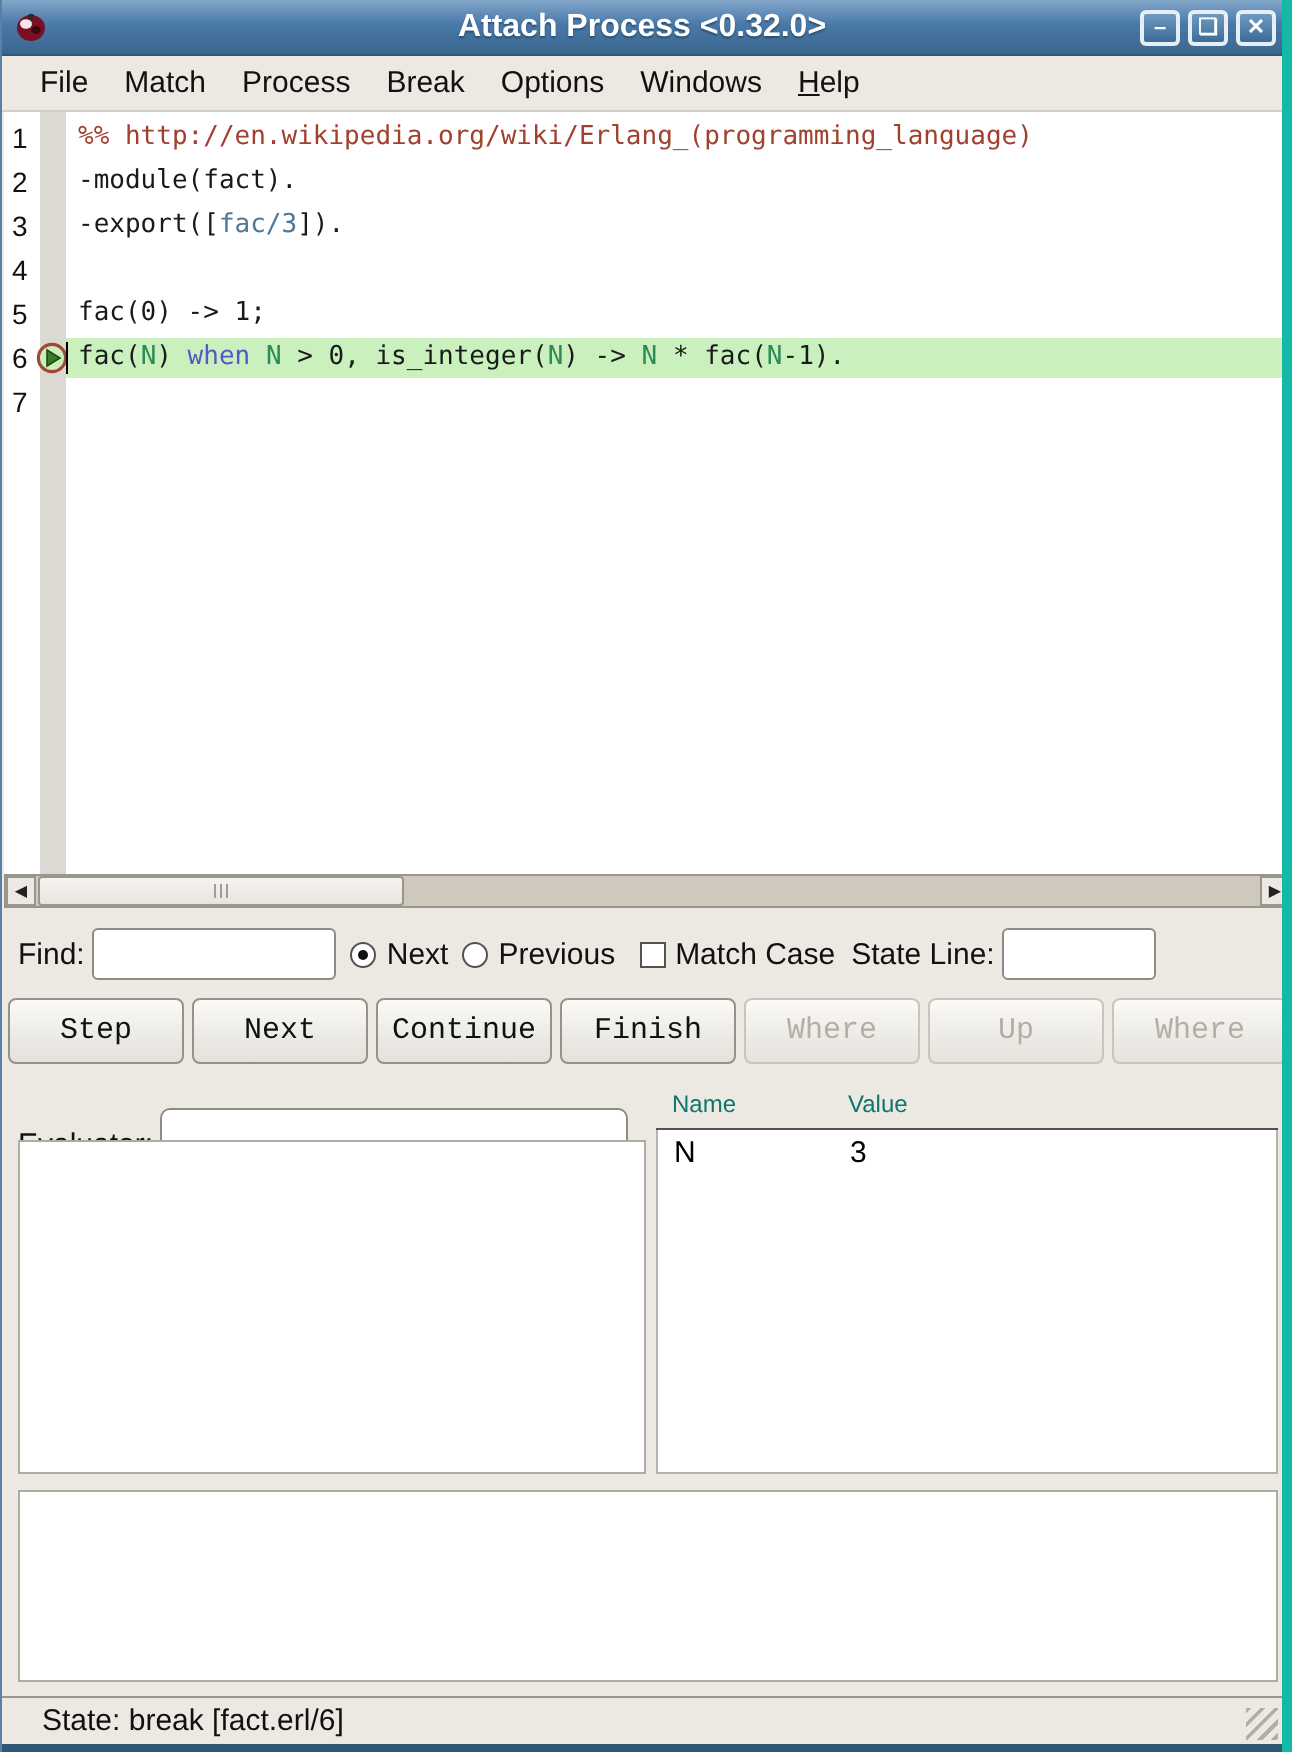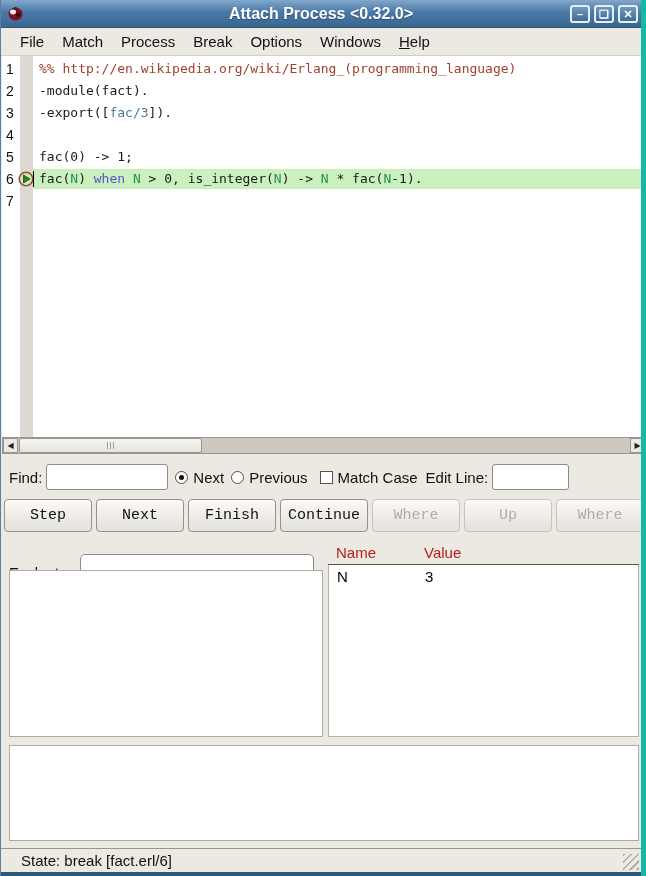--- a/index.html
+++ b/index.html
@@ -108,21 +108,21 @@
   
   .evalrow { position:absolute; left:0; top:551px; width:326px; height:30px; display:flex; align-items:flex-end; font-size:15px; color:#111; }
   .evalrow .lbl { margin-left:8px; }
   .eval-input { width:234px; margin-left:3px; height:27px; border-radius:5px; }
   
   .leftpane {
     position:absolute; left:8px; top:570px; width:314px; height:167px;
     background:#fff; border:1px solid #aeaba3;
   }
   .rightpane { position:absolute; left:327px; top:540px; width:311px; height:197px; }
-  .bind-header { display:flex; height:25px; align-items:center; border-bottom:1px solid #55514b; font-size:15px; color:#b91c1c; }
+  .bind-header { display:flex; height:25px; align-items:center; border-bottom:1px solid #55514b; font-size:12px; color:#0f766e; }
   .bind-header .h-name { width:96px; padding-left:8px; }
   .bind-body { background:#fff; border:1px solid #b5b2aa; border-top:none; height:172px; font-size:15px; }
   .bind-row { display:flex; height:22px; align-items:center; }
   .bind-row .c-name { width:96px; padding-left:8px; }
   
   .tracepane {
     position:absolute; left:8px; top:745px; width:630px; height:96px;
     background:#fff; border:1px solid #aeaba3;
   }
   
@@ -225,29 +225,29 @@
 
   <div class="findrow">
     <label class="lbl">Find:</label>
     <input class="text-input find-input" value="" style="">
     <span class="radio sel"></span>
     <span class="opt-label">Next</span>
     <span class="radio"></span>
     <span class="opt-label">Previous</span>
     <span class="checkbox"></span>
     <span class="opt-label">Match Case</span>
-    <label class="lbl goto-label">Edit Line:</label>
+    <label class="lbl goto-label">State Line:</label>
     <input class="text-input goto-input" value="" style="">
   </div>
 
   <div class="btnrow">
       <button class="tb-btn">Step</button>
       <button class="tb-btn">Next</button>
+      <button class="tb-btn">Continue</button>
       <button class="tb-btn">Finish</button>
-      <button class="tb-btn">Continue</button>
       <button class="tb-btn disabled">Where</button>
       <button class="tb-btn disabled">Up</button>
       <button class="tb-btn disabled">Where</button>
     </div>
 
   <div class="evalrow">
     <label class="lbl">Evaluator:</label>
     <input class="text-input eval-input" value="" style="">
   </div>
 

